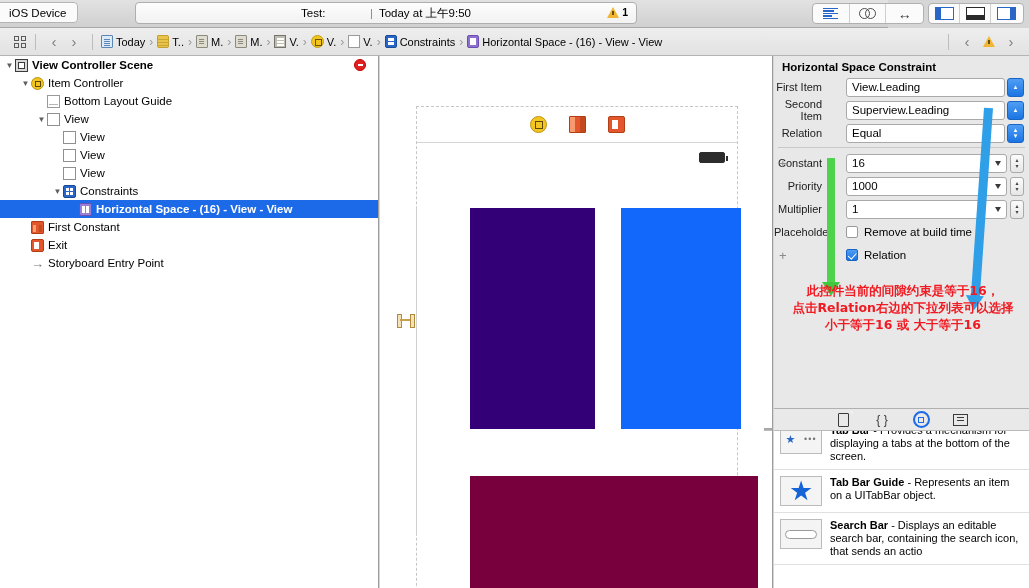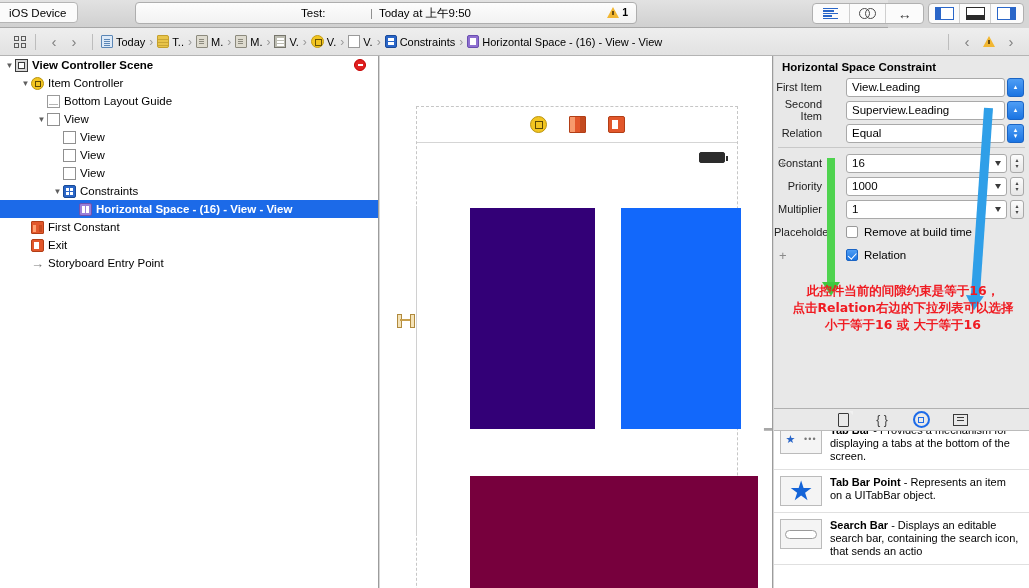--- a/index.html
+++ b/index.html
@@ -599,21 +599,21 @@
               <span class="th-star-sm">★</span>
               <span class="th-dots">•••</span>
             </span>
           </div>
           <div class="lib-txt"><b>Tab Bar</b><span> - Provides a mechanism for displaying a tabs at the bottom of the screen.</span></div>
         </div>
         <div class="lib-item">
           <div class="lib-thumb">
             <span class="th-star-big">★</span>
           </div>
-          <div class="lib-txt"><b>Tab Bar Point</b><span> - Represents an item on a UITabBar object.</span></div>
+          <div class="lib-txt"><b>Tab Bar Guide</b><span> - Represents an item on a UITabBar object.</span></div>
         </div>
         <div class="lib-item">
           <div class="lib-thumb">
             <span class="th-search"></span>
           </div>
           <div class="lib-txt"><b>Search Bar</b><span> - Displays an editable search bar, containing the search icon, that sends an actio</span></div>
         </div>
       </div>
   </div>
 

